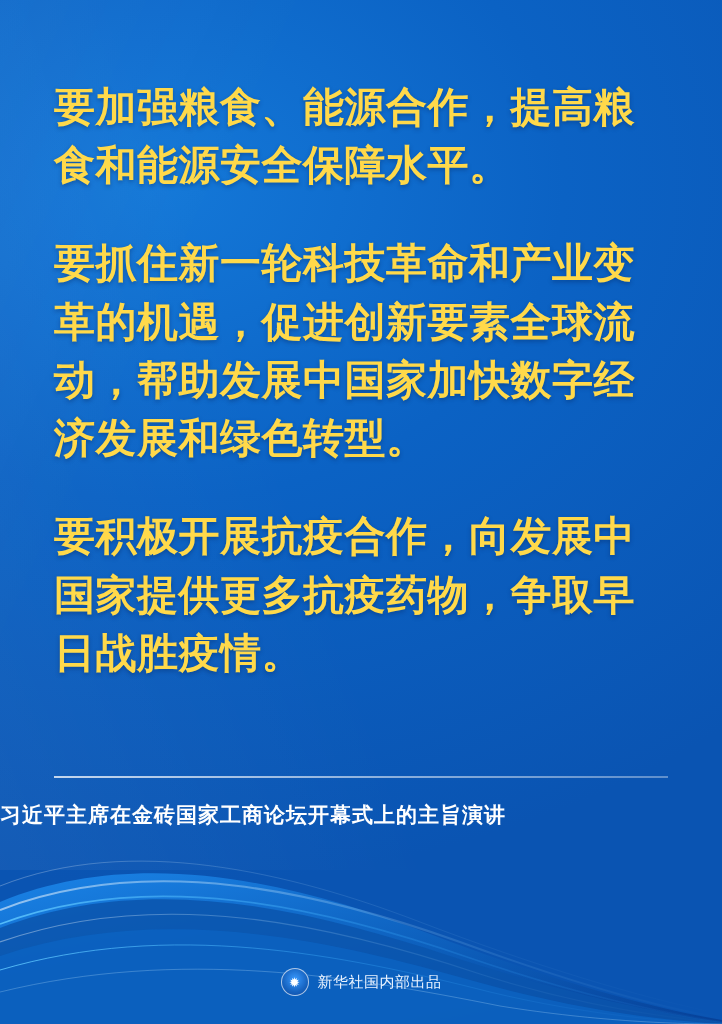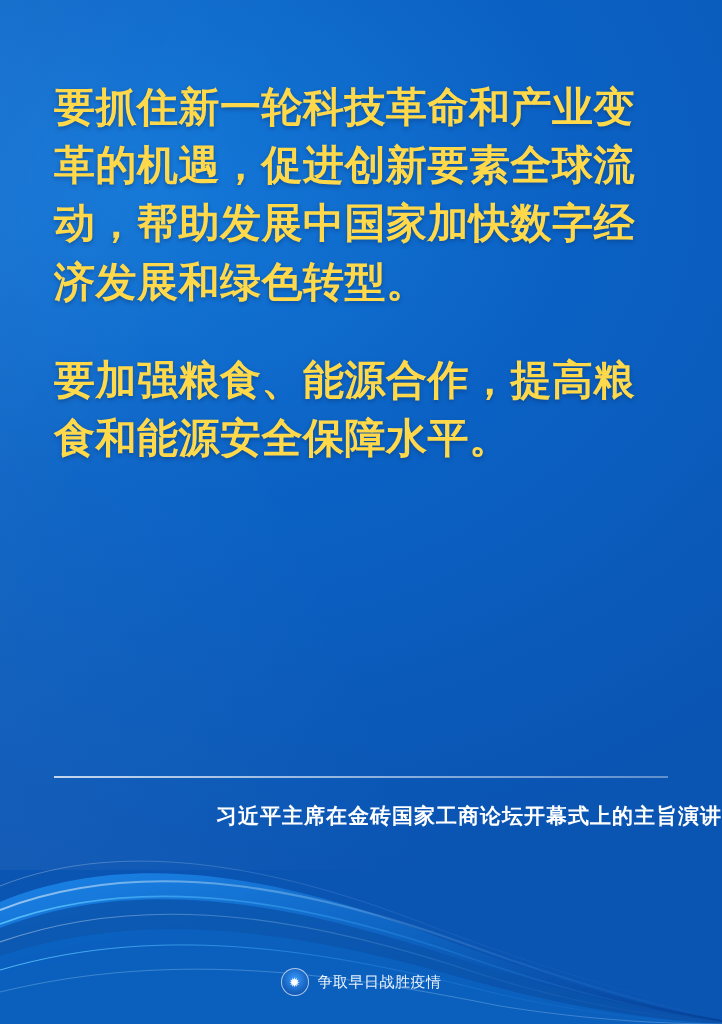--- a/index.html
+++ b/index.html
@@ -63,23 +63,23 @@
     background: linear-gradient(to right, rgba(255,255,255,0.75), rgba(255,255,255,0.35));
     z-index: 5;
   }
 
   .caption {
     position: absolute;
     left: 0;
     right: 0;
     top: 800px;
     z-index: 5;
-    text-align: right;
+    text-align: left;
     color: #ffffff;
-    font-family: Liberation Sans, sans-serif;
+    font-family: Liberation Serif, serif;
   }
   .caption-line1 {
     font-size: 21px;
     font-weight: bold;
     letter-spacing: 1px;
     line-height: 1.5;
   }
   .caption-line2 {
     font-size: 21px;
     font-weight: bold;
@@ -128,22 +128,23 @@
     letter-spacing: 0.5px;
     font-family: "Liberation Serif", "DejaVu Serif", serif;
   }
 </style>
 </head>
 <body>
 
 <div id="poster">
 
   <div class="content">
+    <p class="para">要加强粮食、能源合作，提高粮食和能源安全保障水平。</p>
     <p class="para">要抓住新一轮科技革命和产业变革的机遇，促进创新要素全球流动，帮助发展中国家加快数字经济发展和绿色转型。</p>
-    <p class="para">要加强粮食、能源合作，提高粮食和能源安全保障水平。</p>
+    <p class="para">要积极开展抗疫合作，向发展中国家提供更多抗疫药物，争取早日战胜疫情。</p>
   </div>
 
   <div class="divider"></div>
 
   <div class="caption">
     <div class="caption-line1">习近平主席在金砖国家工商论坛开幕式上的主旨演讲</div>
   </div>
 
   <div class="waves">
     <svg width="722" height="200" viewBox="0 0 722 200" preserveAspectRatio="none">
@@ -173,16 +174,16 @@
       <path d="M0,100 C150,44 320,82 470,134 C575,170 665,190 722,198" fill="none" stroke="url(#wg2)" stroke-width="1.6"></path>
       <path d="M0,118 C160,62 330,100 480,150 C580,182 670,194 722,199" fill="none" stroke="url(#wg3)" stroke-width="1.2" opacity="0.7"></path>
       <path d="M0,146 C170,96 340,130 490,168 C590,192 675,198 722,200" fill="none" stroke="url(#wg2)" stroke-width="1"></path>
       <path d="M0,62 C130,10 290,48 420,98 C530,140 640,174 722,190" fill="none" stroke="url(#wg3)" stroke-width="1" opacity="0.5"></path>
       <path d="M0,168 C180,124 350,152 500,182 C600,198 680,200 722,200" fill="none" stroke="#bfe7ff" stroke-width="0.8" opacity="0.35"></path>
     </svg>
   </div>
 
   <div class="footer">
     <span class="logo-badge">✹</span>
-    <span class="footer-text">争取早日战胜疫情</span>
+    <span class="footer-text">新华社国内部出品</span>
   </div>
 
 </div>
 
 </body></html>

